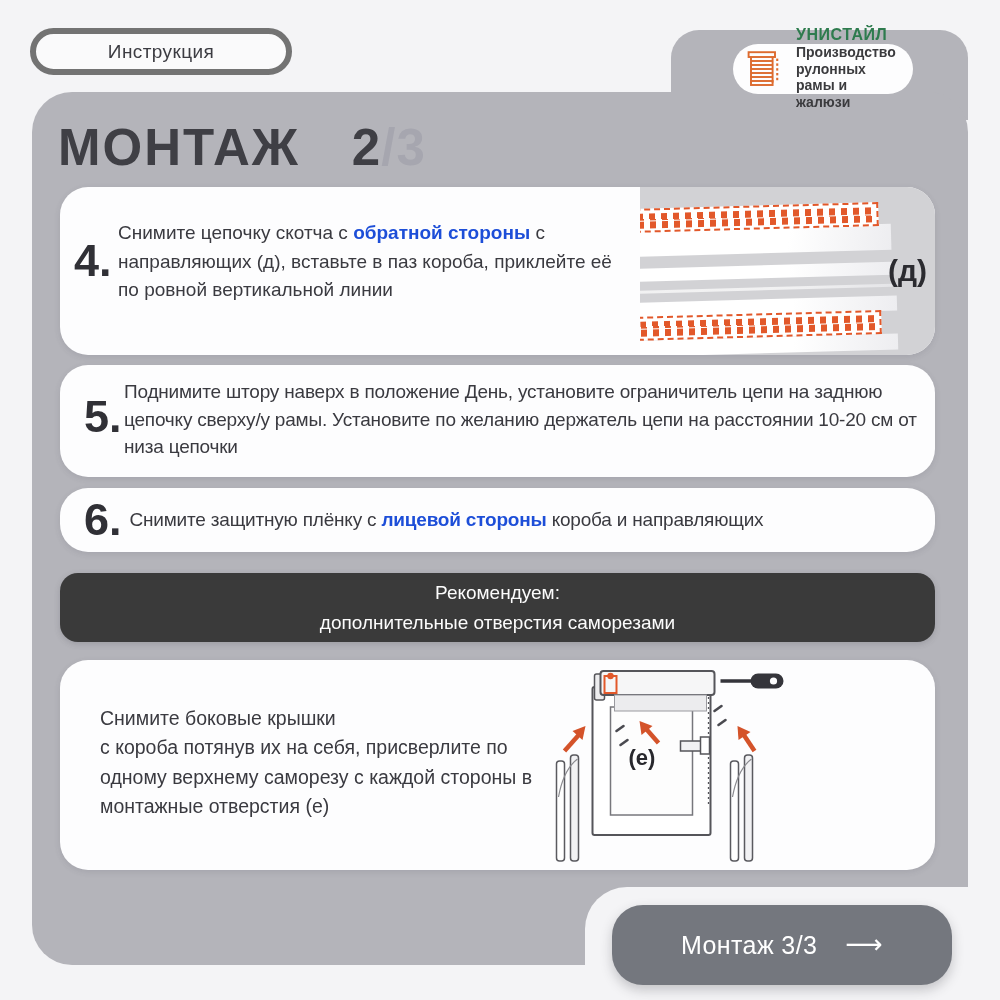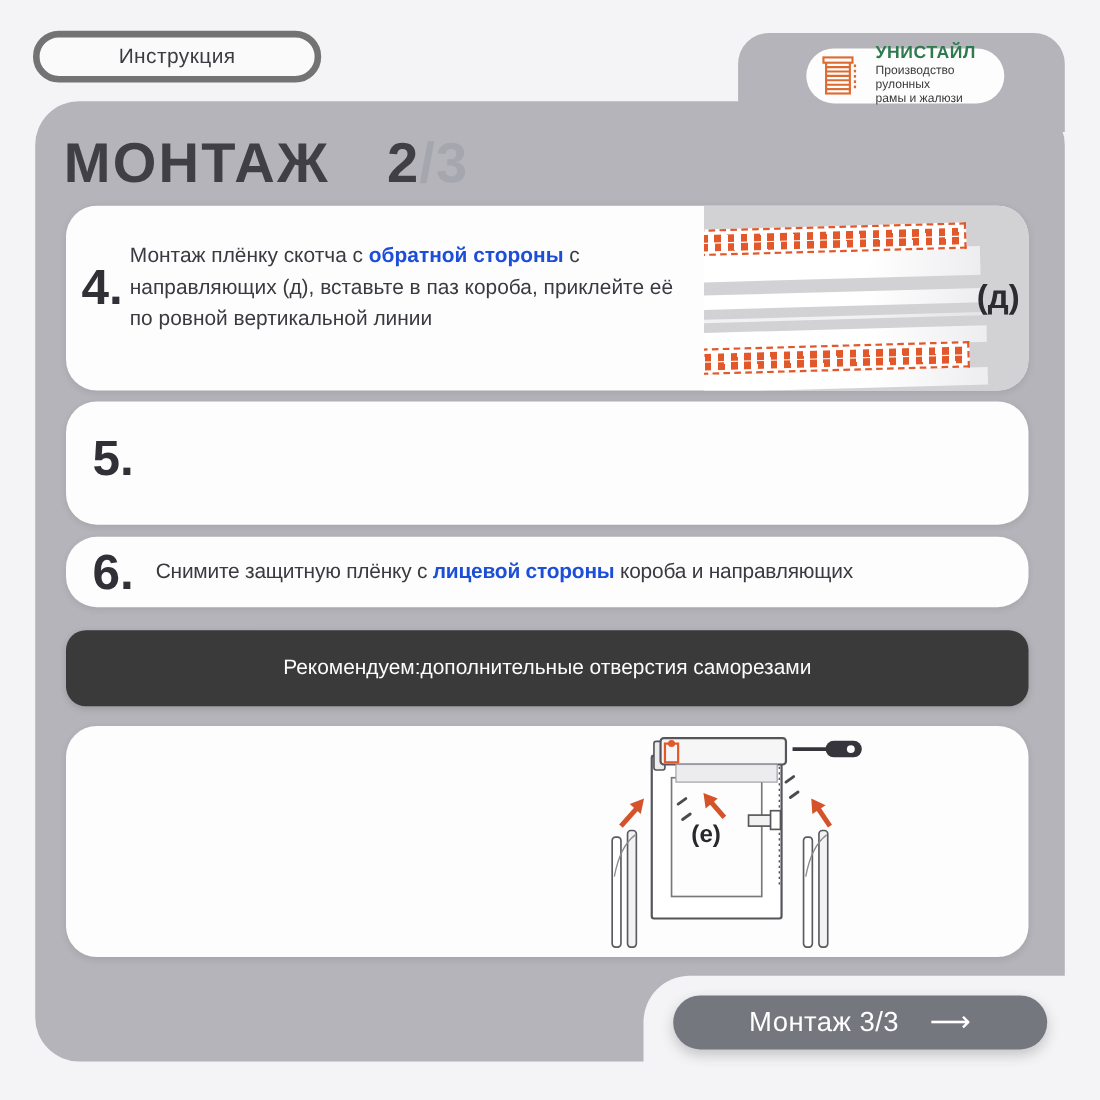--- a/index.html
+++ b/index.html
@@ -15,21 +15,21 @@
 
   .top-tab{position:absolute;left:671px;top:30px;width:297px;height:90px;
     background:#b4b4ba;border-radius:28px 28px 0 0;}
 
   .logo-chip{position:absolute;left:733px;top:44px;width:180px;height:50px;
     background:#fdfdfe;border-radius:25px;display:flex;align-items:center;
     padding:0 10px;box-sizing:border-box;}
   .logo-chip svg{flex:0 0 auto;margin-left:4px;}
   .logo-texts{margin-left:17px;line-height:1.05;}
   .brand-name{font-size:16px;font-weight:bold;color:#2e7b4e;letter-spacing:.5px;}
-  .brand-tagline{font-size:11px;font-weight:normal;color:#3b3b3e;line-height:1.2;}
+  .brand-tagline{font-size:14px;font-weight:bold;color:#3b3b3e;line-height:1.2;}
 
   
   .panel{position:absolute;left:32px;top:92px;width:936px;height:873px;
     background:#b4b4ba;border-radius:40px;}
 
   .page-title{position:absolute;left:58px;top:118px;display:flex;align-items:center;
     font-weight:bold;color:#3f3f45;}
   .page-title .word{font-size:51px;letter-spacing:2px;}
   .page-title .pages{margin-left:52px;font-size:51px;letter-spacing:1px;}
   .page-title .muted{color:#a6a6af;}
@@ -57,35 +57,35 @@
     background:repeating-linear-gradient(90deg,#e2582a 0 6px,transparent 6px 12px);}
   .photo-label{position:absolute;right:8px;top:84px;transform:translateY(-50%);
     font-size:30px;font-weight:bold;color:#2b2b30;}
 
   .card-5{top:365px;height:112px;}
   .card-5 .step-num{left:24px;top:26px;}
   .card-5 .step-text{left:64px;top:13px;width:795px;line-height:1.45;letter-spacing:-.2px;}
 
   .card-6{top:488px;height:64px;display:flex;align-items:center;}
   .card-6 .step-num{position:static;margin-left:24px;}
-  .card-6 .step-text{position:static;margin-left:20px;letter-spacing:-.2px;}
+  .card-6 .step-text{position:static;margin-left:8px;letter-spacing:-.2px;}
 
   .banner{position:absolute;left:60px;top:573px;width:875px;height:69px;
-    background:#3a3a3a;border-radius:18px;display:flex;flex-direction:row;
+    background:#3a3a3a;border-radius:18px;display:flex;flex-direction:column;
     align-items:center;justify-content:center;color:#fcfcfc;font-size:19px;line-height:1.55;
     box-shadow:0 2px 6px rgba(60,60,70,.2);}
 
   .card-7{top:660px;height:210px;}
   .card-7 .step-text{left:40px;top:44px;width:470px;font-size:19.5px;}
   .diagram{position:absolute;left:492px;top:5px;}
 
   
   .notch{position:absolute;left:585px;top:887px;width:415px;height:113px;
     background:#f4f4f6;border-top-left-radius:42px;}
-  .next-button{position:absolute;left:612px;top:905px;width:340px;height:49px;
+  .next-button{position:absolute;left:612px;top:905px;width:340px;height:80px;
     background:#74777e;border-radius:31px;display:flex;align-items:center;justify-content:center;
     gap:28px;color:#ffffff;font-size:25px;letter-spacing:.4px;cursor:pointer;
     box-shadow:0 5px 12px rgba(50,50,60,.25);border:none;}
   .next-button .arrow{font-size:26px;position:relative;top:-1px;}
 </style>
 </head>
 <body>
 
 <div id="app">
 
@@ -125,21 +125,21 @@
     </div>
   </div>
 
   <div class="page-title">
     <span class="word">МОНТАЖ</span>
     <span class="pages"><span>2</span><span class="muted">/</span><span class="muted">3</span></span>
   </div>
 
   <div class="card card-4">
     <div class="step-num">4.</div>
-    <div class="step-text"><span>Монтаж плёнку скотча с </span><b>обратной стороны</b><span> с направляющих (д), вставьте в паз короба, приклейте её по ровной вертикальной линии</span></div>
+    <div class="step-text"><span>Снимите цепочку скотча с </span><b>обратной стороны</b><span> с направляющих (д), вставьте в паз короба, приклейте её по ровной вертикальной линии</span></div>
     <div class="photo">
       <div class="bars">
         <div class="bar white" style="top:40px;height:26px;width:258px;"></div>
         <div class="bar white" style="top:78px;height:13px;width:258px;"></div>
         <div class="bar white" style="top:100px;height:3px;width:258px;opacity:.7;"></div>
         <div class="bar white" style="top:112px;height:15px;width:262px;"></div>
         <div class="bar white" style="top:150px;height:16px;width:262px;"></div>
         <div class="tape" style="top:18px;">
           <div class="dots"></div>
             <div class="dots"></div>
@@ -148,33 +148,35 @@
           <div class="dots"></div>
             <div class="dots"></div>
         </div>
       </div>
       <div class="photo-label">(д)</div>
     </div>
   </div>
 
   <div class="card card-5">
     <div class="step-num">5.</div>
+    <div class="step-text">Поднимите штору наверх в положение День, установите ограничитель цепи на заднюю цепочку сверху/у рамы. Установите по желанию держатель цепи на расстоянии 10-20 см от низа цепочки</div>
   </div>
 
   <div class="card card-6">
     <div class="step-num">6.</div>
     <div class="step-text"><span>Снимите защитную плёнку с </span><b>лицевой стороны</b><span> короба и направляющих</span></div>
   </div>
 
   <div class="banner">
     <div>Рекомендуем:</div>
     <div>дополнительные отверстия саморезами</div>
   </div>
 
   <div class="card card-7">
+    <div class="step-text"><span>Снимите боковые крышки</span><br><span>с короба потянув их на себя, присверлите по одному верхнему саморезу с каждой стороны в монтажные отверстия (е)</span></div>
 
     <svg class="diagram" width="240" height="200" viewBox="0 0 235 200">
 
       <g>
         <rect x="2" y="96" width="8" height="100" rx="3" fill="#ffffff" stroke="#5a5a5f" stroke-width="1.5"></rect>
         <rect x="16" y="90" width="8" height="106" rx="3" fill="#f2f2f4" stroke="#5a5a5f" stroke-width="1.5"></rect>
         <path d="M4,132 C8,110 15,100 23,94" fill="none" stroke="#8a8a8f" stroke-width="1.2"></path>
       </g>
 
       <g>

